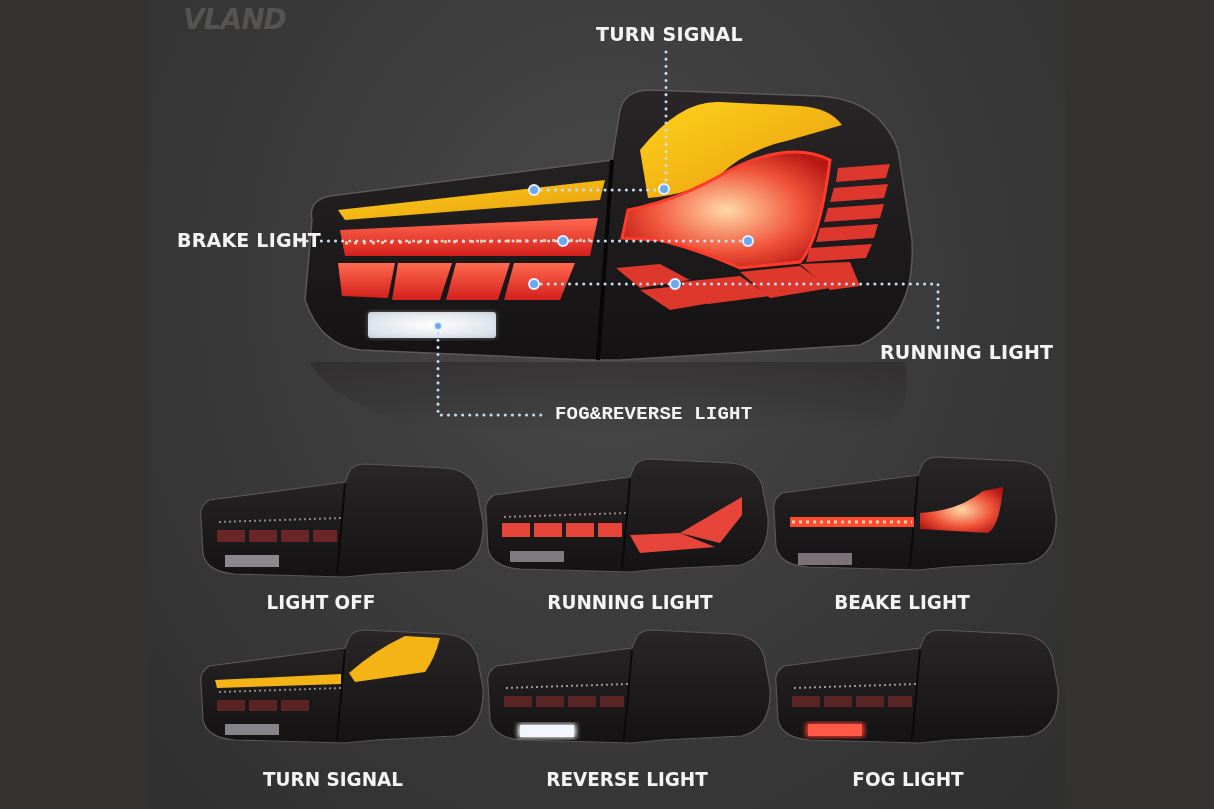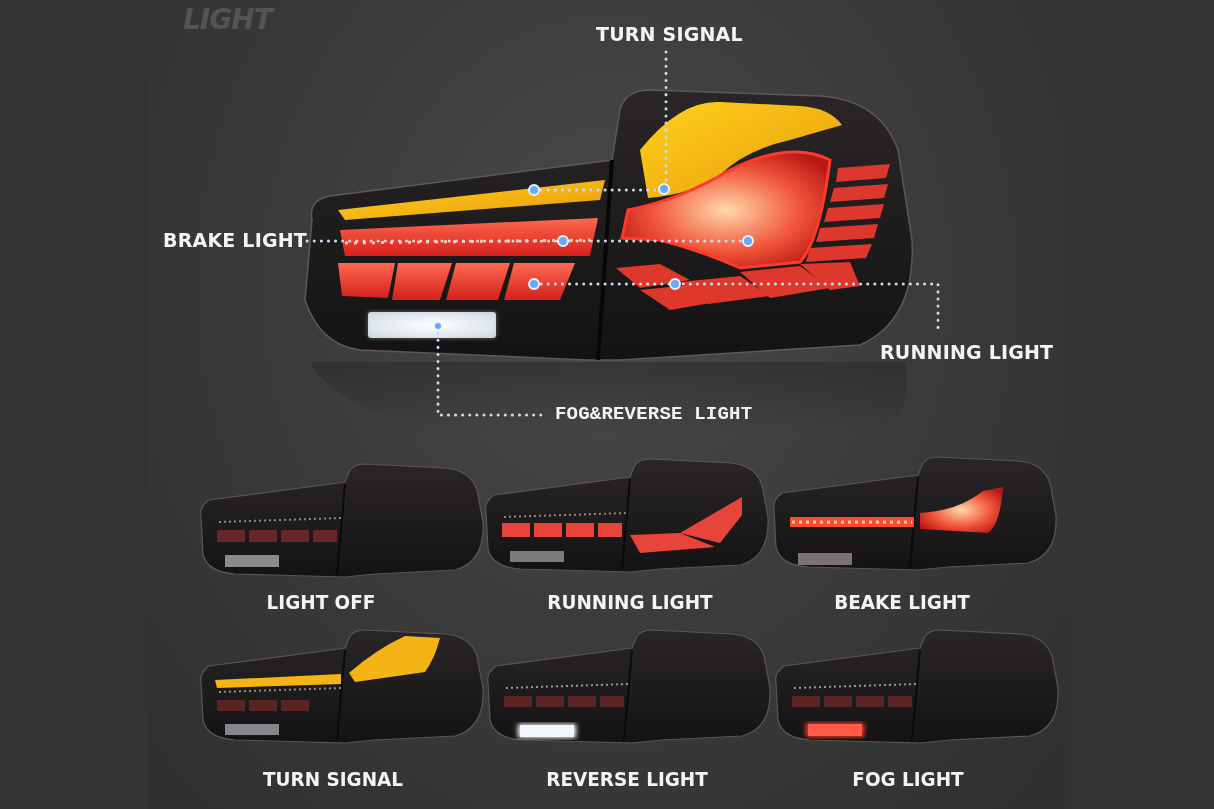--- a/index.html
+++ b/index.html
@@ -11,21 +11,21 @@
   .label { position:absolute; color:#f4f4f4; font-family:"DejaVu Sans", sans-serif; font-weight:bold; white-space:nowrap; }
   .main-label { font-size:19px; letter-spacing:0.2px; }
   .thumb-label { font-size:20px; transform:scaleX(0.92); transform-origin:center; text-align:center; width:260px; }
   svg { position:absolute; left:0; top:0; }
 </style>
 </head>
 <body>
 
 <div class="panel"></div>
 
-<div class="logo">LIGHT</div>
+<div class="logo">VLAND</div>
 
 <svg width="1214" height="809" viewBox="0 0 1214 809">
   <defs>
     <linearGradient id="housing" x1="0" y1="0" x2="0" y2="1">
       <stop offset="0" stop-color="#2a2628"></stop>
       <stop offset="1" stop-color="#141213"></stop>
     </linearGradient>
     <linearGradient id="amberG" x1="0" y1="0" x2="1" y2="1">
       <stop offset="0" stop-color="#ffd21c"></stop>
       <stop offset="1" stop-color="#e79a0c"></stop>
@@ -192,21 +192,21 @@
         <rect x="54" y="68" width="28" height="11"></rect>
         <rect x="86" y="68" width="28" height="11"></rect>
         <rect x="118" y="68" width="24" height="11"></rect>
       </g>
     <rect x="36" y="95" width="58" height="14" fill="#ff3a2a" filter="url(#glow)"></rect>
     <rect x="38" y="96" width="54" height="12" fill="#ff5a48"></rect>
   </g>
 </svg>
 
 <div class="label main-label" style="left:596px; top:23px;">TURN SIGNAL</div>
-<div class="label main-label" style="left:163px; top:229px;">BRAKE LIGHT</div>
+<div class="label main-label" style="left:177px; top:229px;">BRAKE LIGHT</div>
 <div class="label main-label" style="left:880px; top:341px;">RUNNING LIGHT</div>
 <div class="label main-label" style="left:555px; top:403px;font-family:Liberation Mono, monospace;">FOG&amp;REVERSE LIGHT</div>
 
 <div class="label thumb-label" style="left:191px; top:590px;">LIGHT OFF</div>
 <div class="label thumb-label" style="left:500px; top:590px;">RUNNING LIGHT</div>
 <div class="label thumb-label" style="left:772px; top:590px;">BEAKE LIGHT</div>
 <div class="label thumb-label" style="left:203px; top:767px;">TURN SIGNAL</div>
 <div class="label thumb-label" style="left:497px; top:767px;">REVERSE LIGHT</div>
 <div class="label thumb-label" style="left:778px; top:767px;">FOG LIGHT</div>
 

